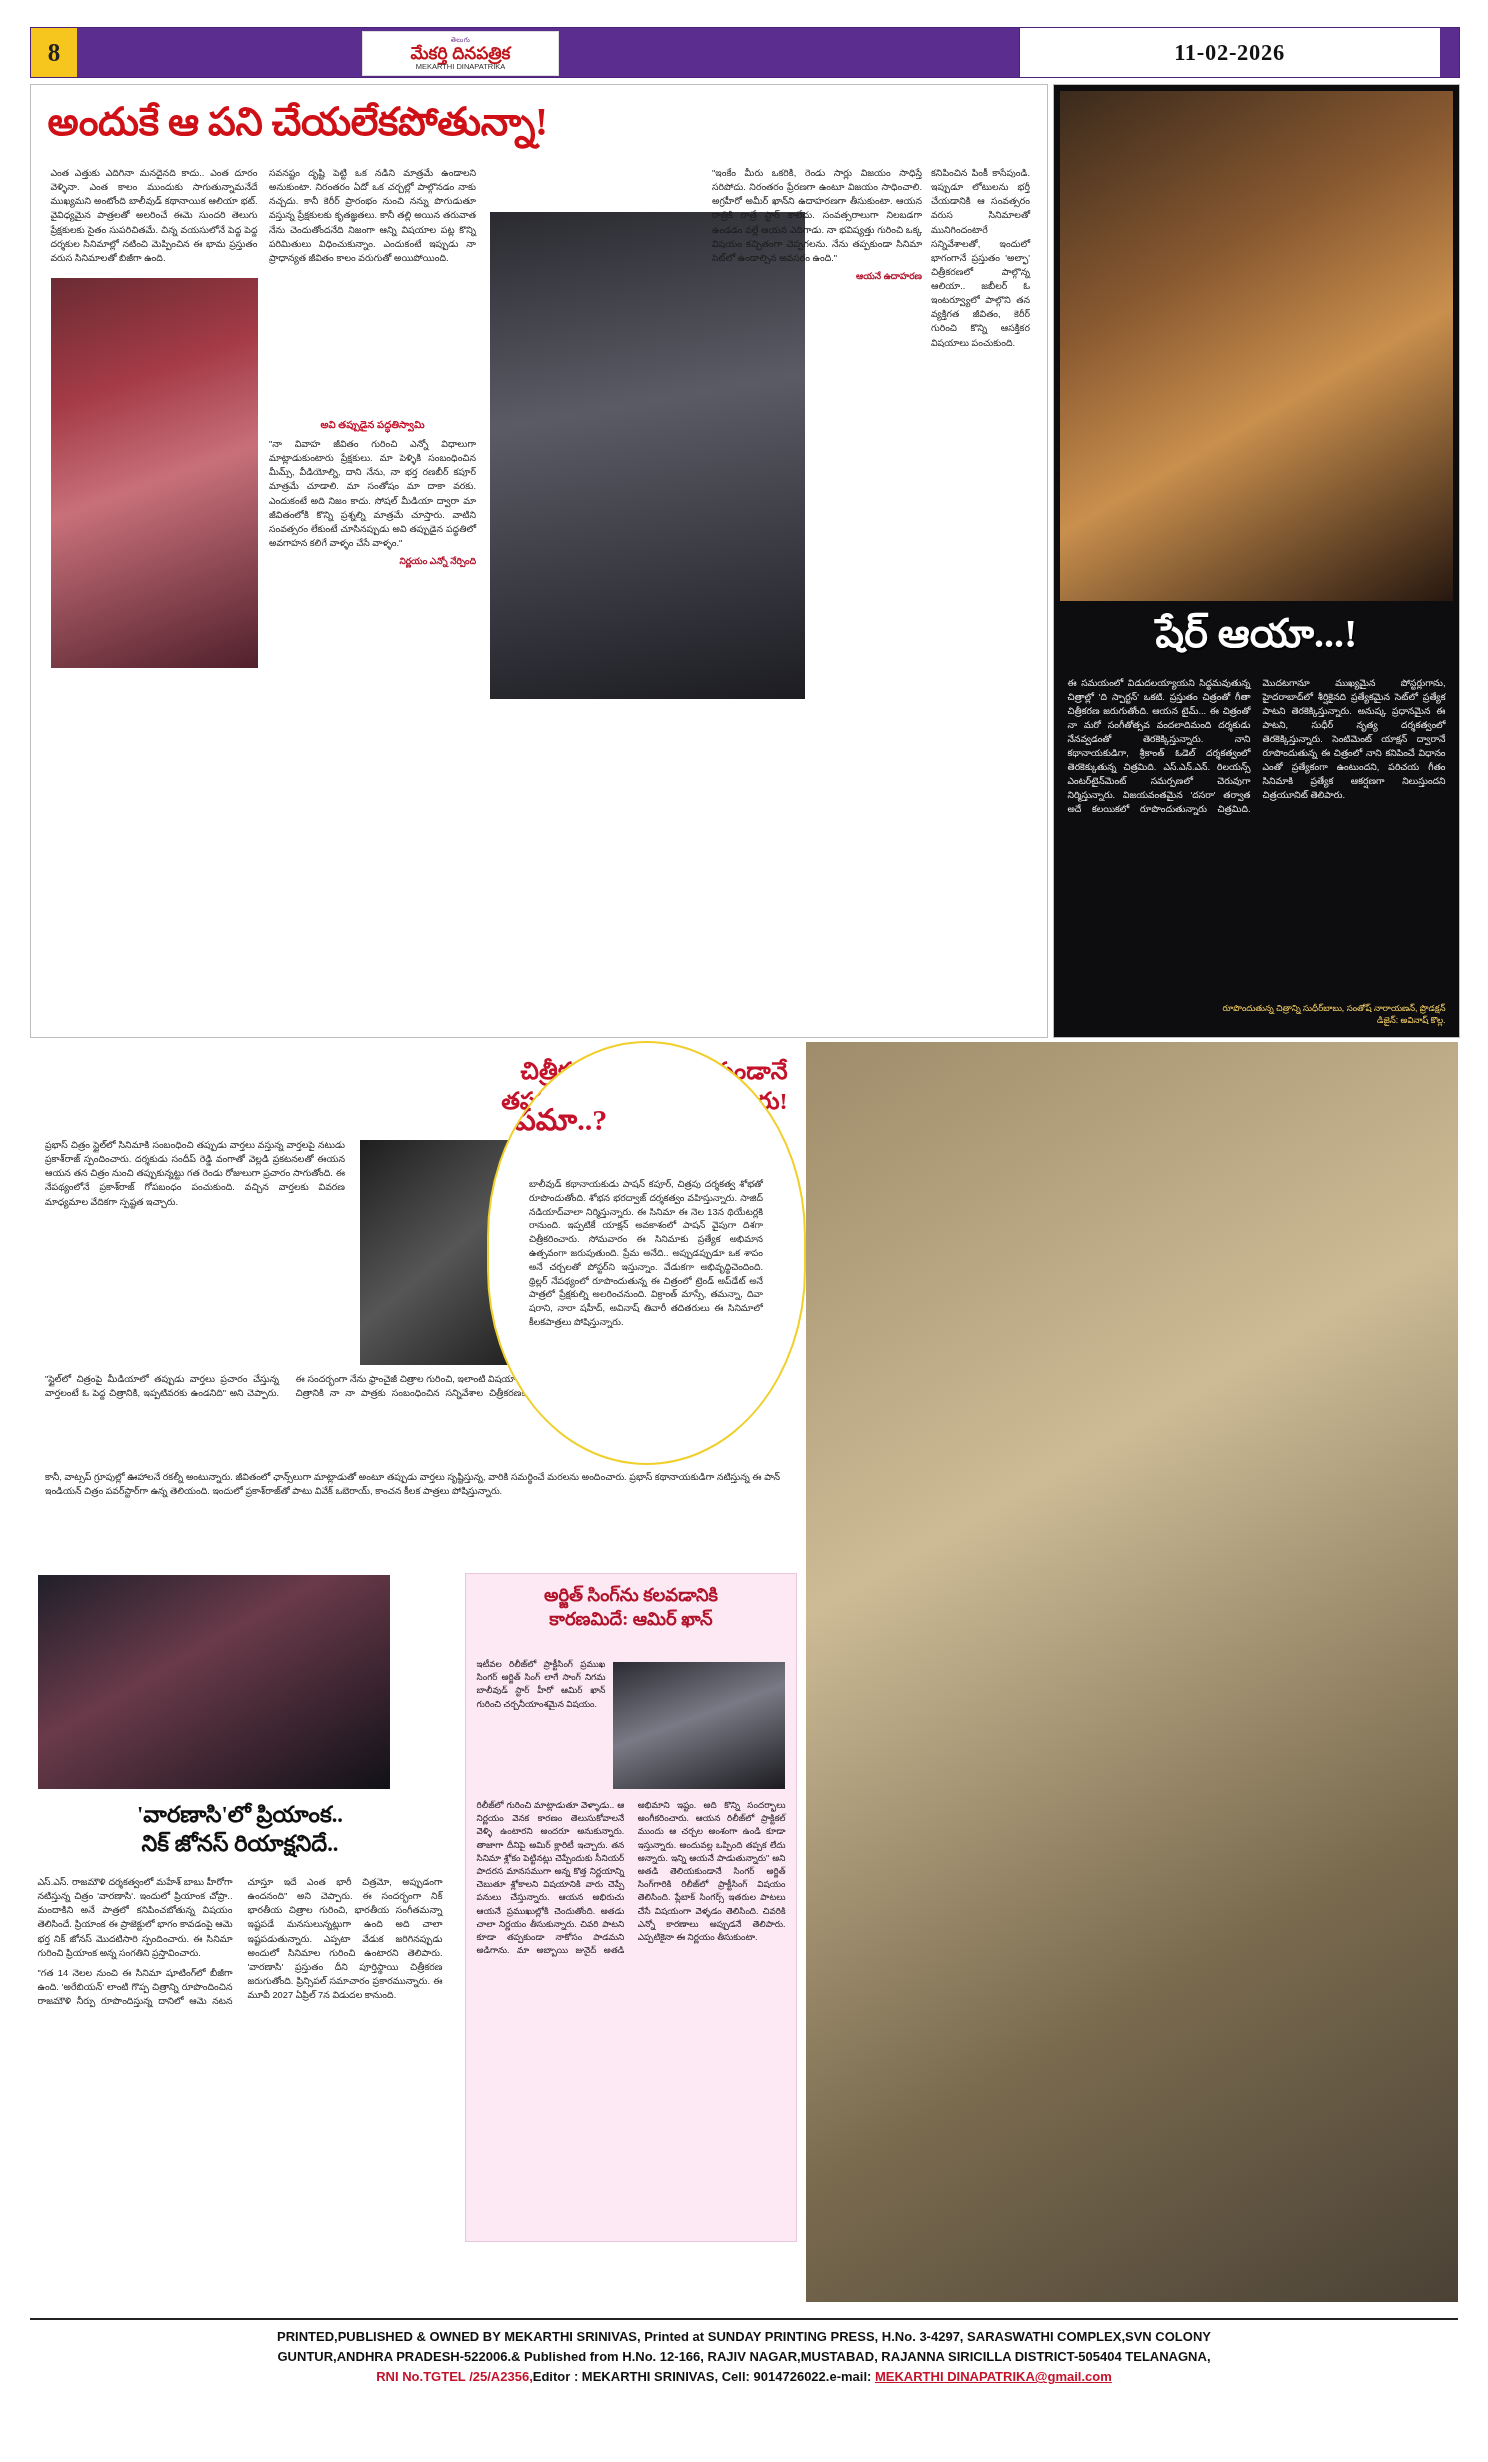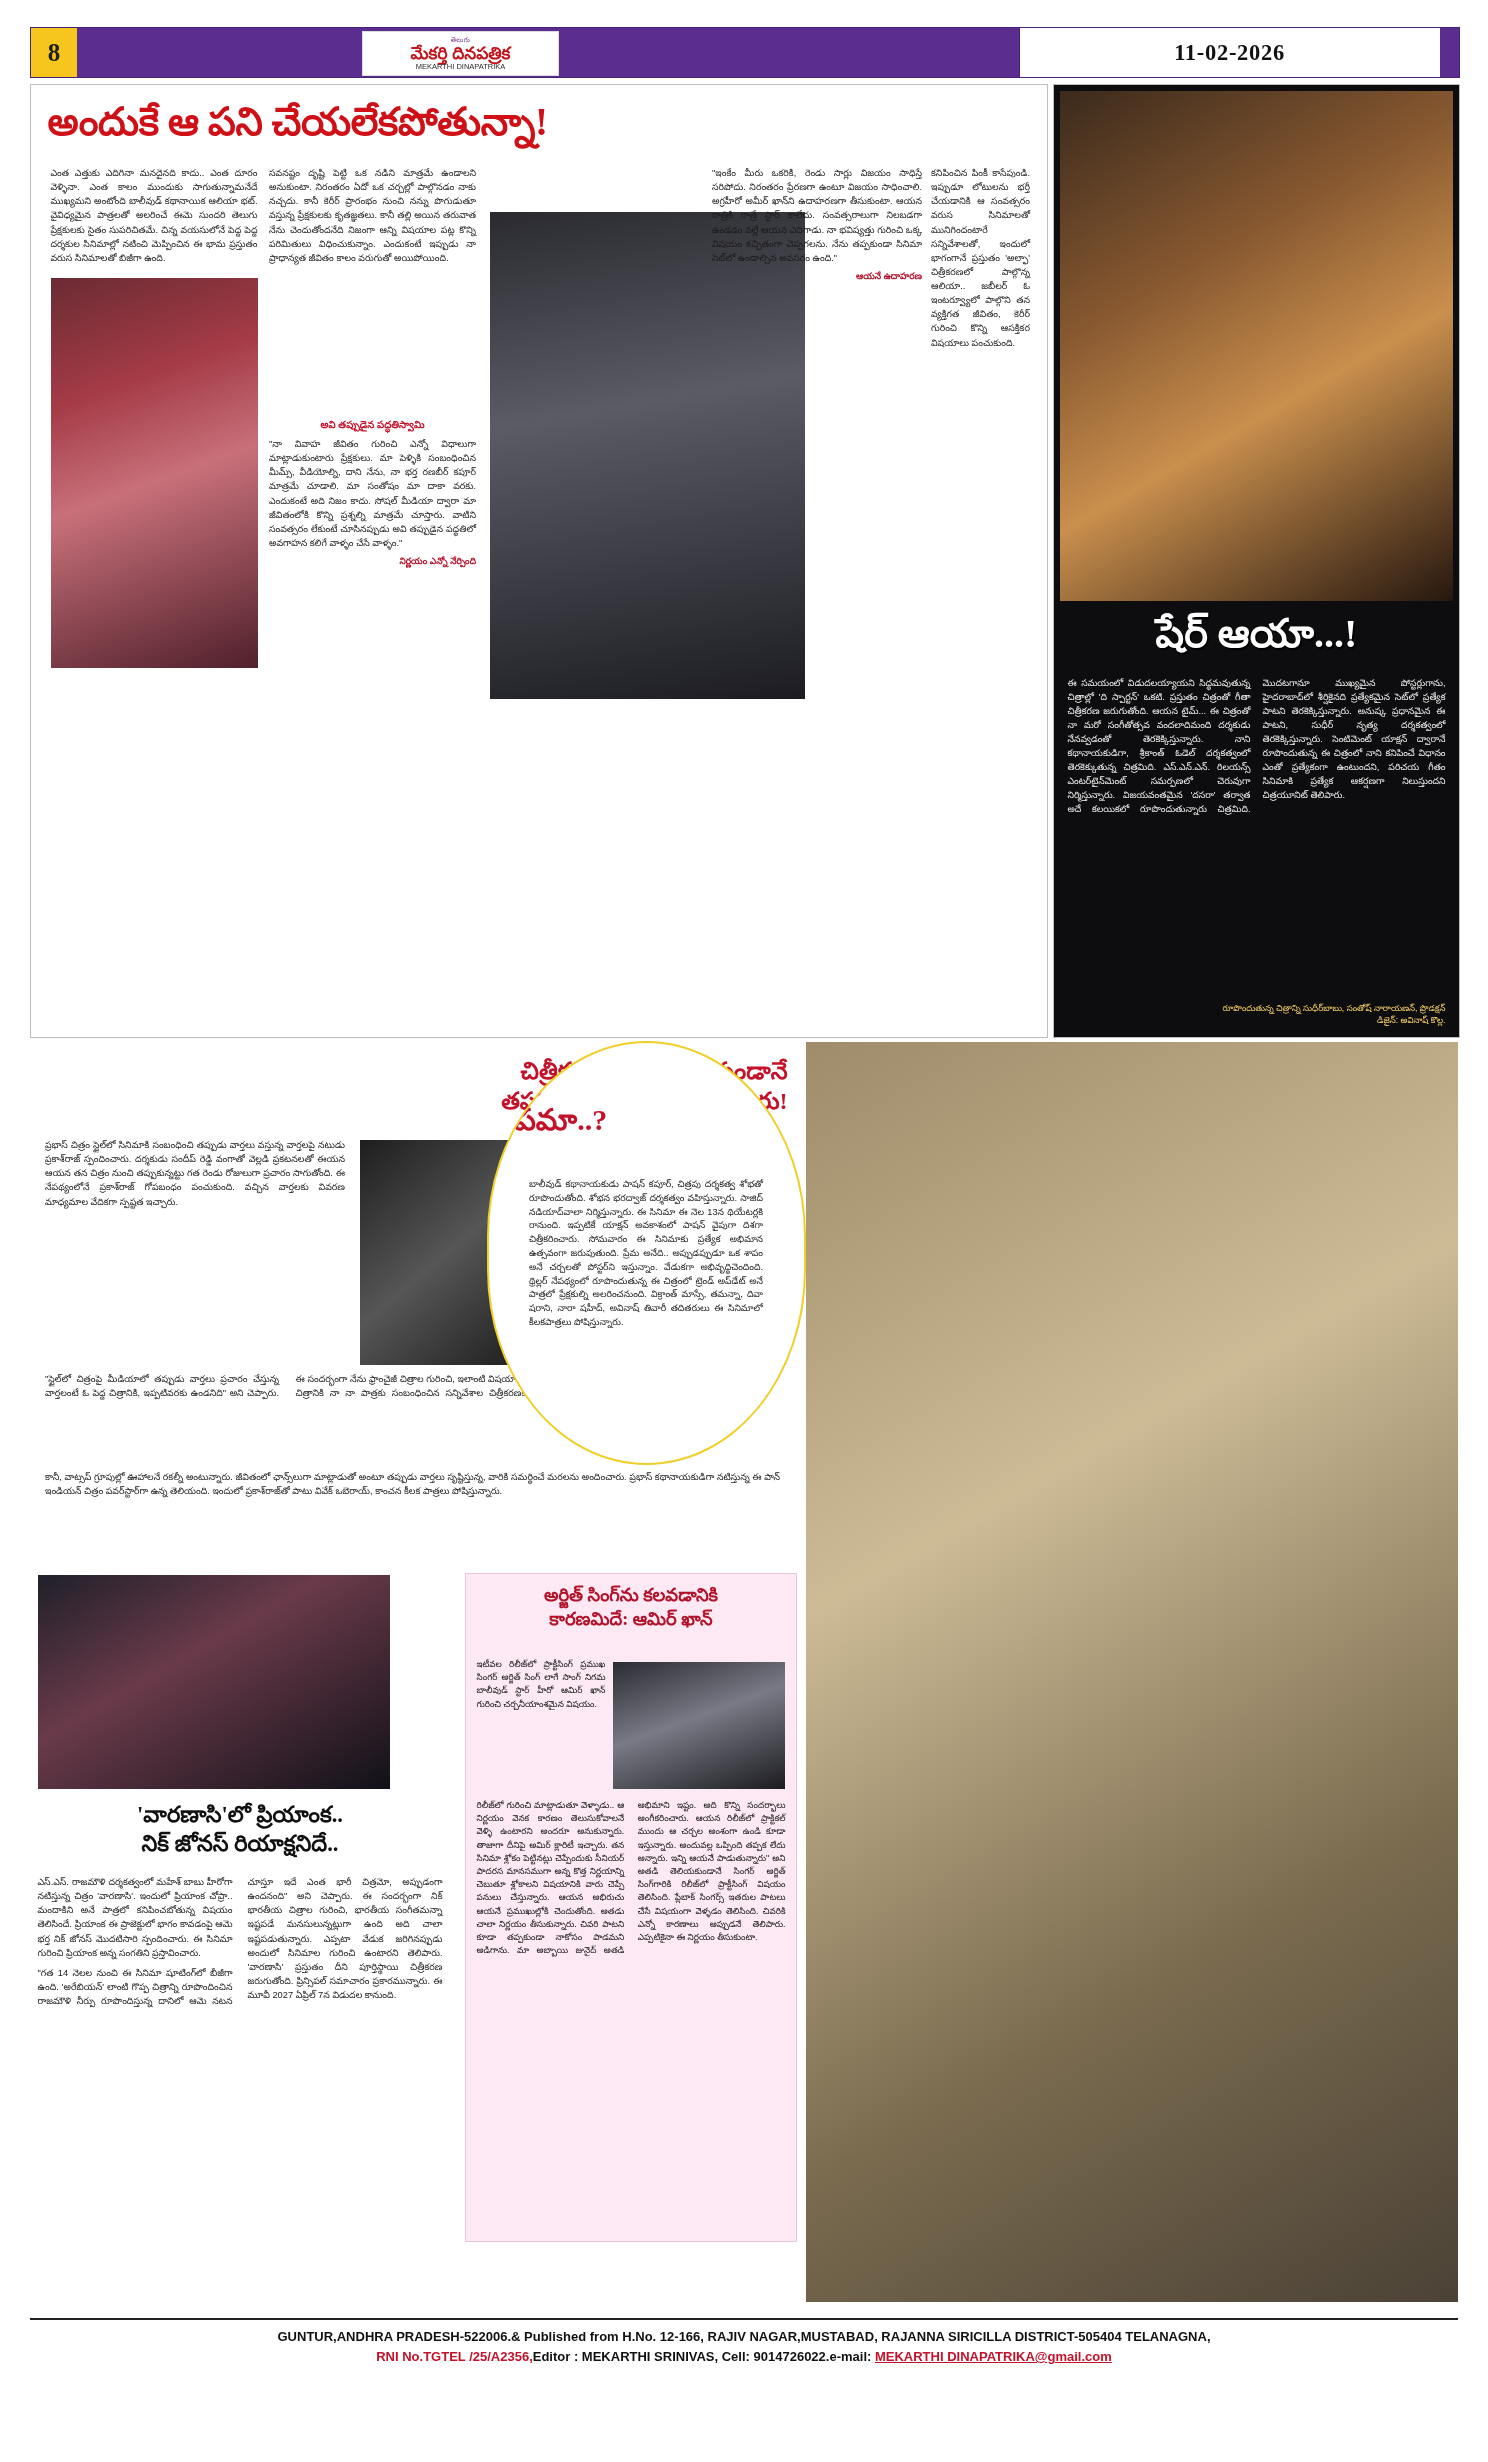--- a/index.html
+++ b/index.html
@@ -201,20 +201,21 @@
     </div>
     <div class="s4-c1">ఇటీవల రిలీజ్‌లో ప్రాక్టీసింగ్ ప్రముఖ సింగర్ అర్జిత్ సింగ్ లాగే సాంగ్ నిగమ బాలీవుడ్ స్టార్ హీరో ఆమిర్ ఖాన్ గురించి చర్చనీయాంశమైన విషయం.</div>
     <div class="photo pf7 s4-img">
       <span class="ph-label">aamir-khan-arijit-singh-photo</span>
     </div>
     <div class="s4-c2">రిలీజ్‌లో గురించి మాట్లాడుతూ వెళ్ళాడు.. ఆ నిర్ణయం వెనక కారణం తెలుసుకోవాలనే వెళ్ళి ఉంటారని అందరూ అనుకున్నారు. తాజాగా దీనిపై అమిర్ క్లారిటీ ఇచ్చారు. తన సినిమా శ్లోకం పెట్టినట్లు చెప్పేందుకు సీనియర్ పాదరస మానసముగా అన్న కొత్త నిర్ణయాన్ని చెబుతూ శ్లోకాలని విషయానికి వారు చెప్పే పనులు చేస్తున్నారు. ఆయన అభిరుచు ఆయనే ప్రముఖుల్లోకి చెందుతోంది. అతడు చాలా నిర్ణయం తీసుకున్నారు. చివరి పాటని కూడా తప్పకుండా నాకోసం పాడమని అడిగాను. మా అబ్బాయి జునైద్ అతడి అభిమాని ఇష్టం. అది కొన్ని సందర్భాలు అంగీకరించారు. ఆయన రిలీజ్‌లో ప్రాక్టికల్ ముందు ఆ చర్చల అంశంగా ఉండి కూడా ఇస్తున్నారు. అందువల్ల ఒప్పింది తప్పక లేదు అన్నారు. ఇన్ని ఆయనే పాడుతున్నారు" అని అతడి తెలియకుండానే సింగర్ అర్జిత్ సింగ్‌గారికి రిలీజ్‌లో ప్రాక్టీసింగ్ విషయం తెలిసింది. ప్లేబాక్ సింగర్స్ ఇతరుల పాటలు చేసే విషయంగా వెళ్ళడం తెలిసింది. చివరికి ఎన్నో కారణాలు అప్పుడనే తెలిపారు. ఎప్పటికైనా ఈ నిర్ణయం తీసుకుంటా.</div>
   </div>
 
   <div class="footline"></div>
   <div class="footer">
+    <div>PRINTED,PUBLISHED &amp; OWNED BY  MEKARTHI SRINIVAS, Printed at SUNDAY PRINTING PRESS, H.No. 3-4297,  SARASWATHI COMPLEX,SVN COLONY</div>
     <div>GUNTUR,ANDHRA PRADESH-522006.&amp; Published from H.No. 12-166, RAJIV NAGAR,MUSTABAD, RAJANNA SIRICILLA DISTRICT-505404 TELANAGNA,</div>
     <div>
       <span class="foot-red">RNI No.TGTEL /25/A2356,</span><span>Editor : MEKARTHI SRINIVAS, Cell: 9014726022.e-mail: </span><span class="foot-link">MEKARTHI DINAPATRIKA@gmail.com</span>
     </div>
   </div>
 
 </div>
 
 
 </body></html>

